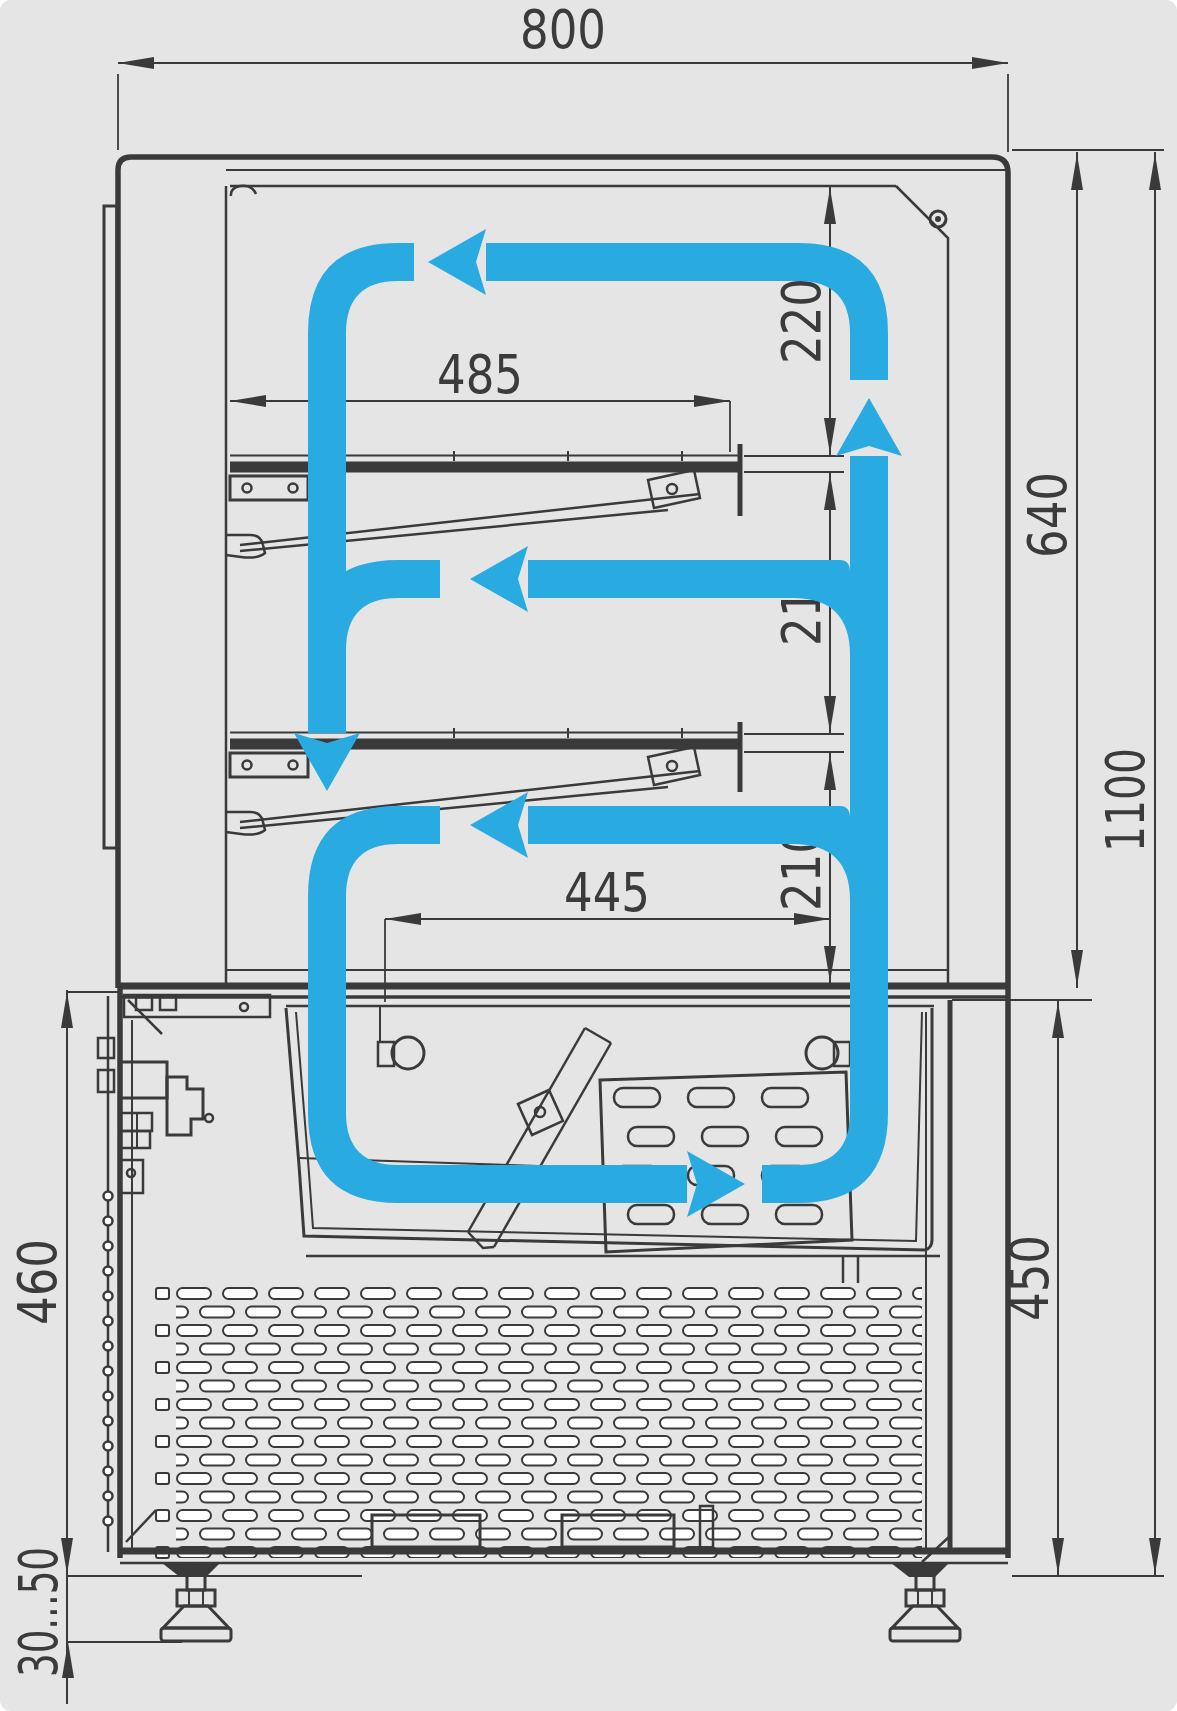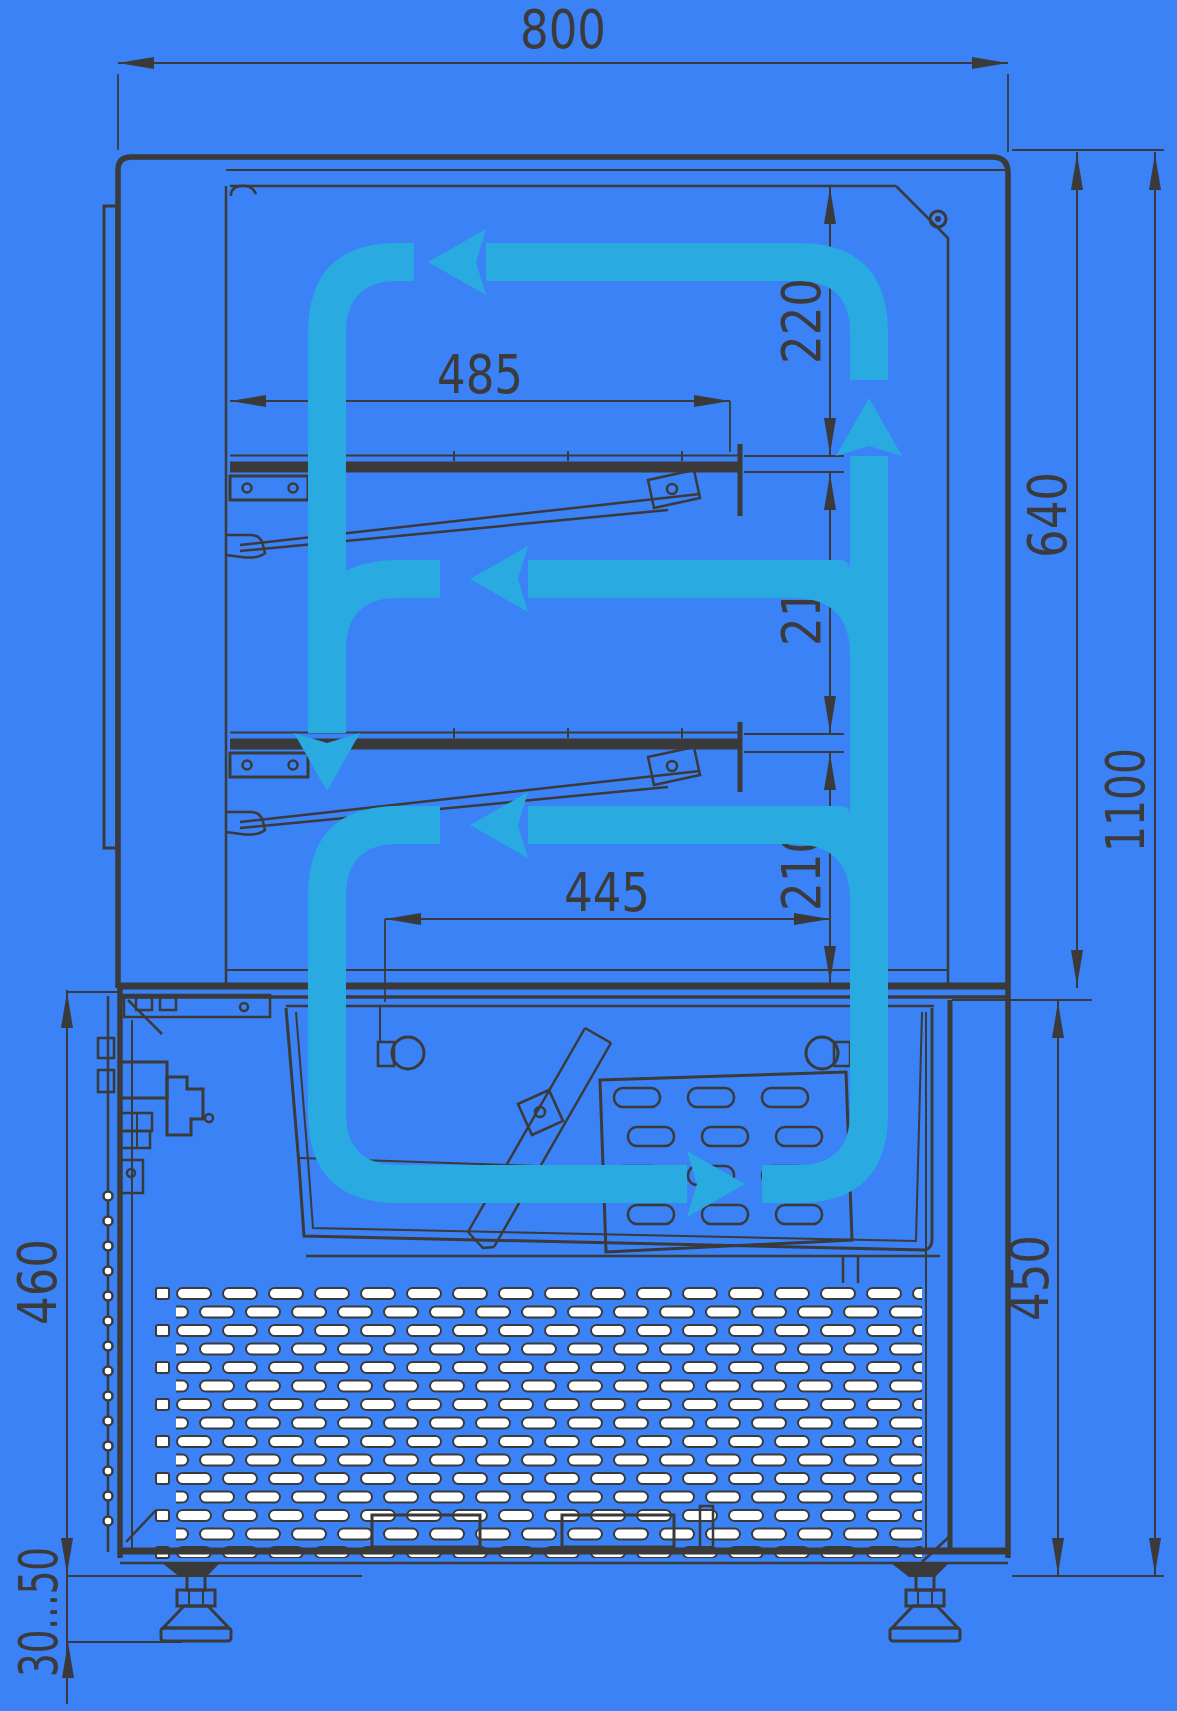--- a/index.html
+++ b/index.html
@@ -1,16 +1,16 @@
 <!DOCTYPE html>
 <html><head>
 <meta charset="utf-8">
 <style>
   html,body{margin:0;padding:0;background:#ffffff;}
-  .stage{width:1177px;height:1711px;position:relative;background:#3b82f6;overflow:hidden;}
+  .stage{width:1177px;height:1711px;position:relative;background:#e5e5e5;overflow:hidden;border-radius:11px;}
   svg{display:block;font-family:"DejaVu Sans", sans-serif;}
   .dim-text{font-size:54px;fill:#3b3b3b;text-anchor:middle;}
   .ln{stroke:#3a3a3a;fill:none;}
   .arr{fill:#3a3a3a;stroke:none;}
 </style>
 </head>
 <body>
 
 <div class="stage">
 <svg viewBox="0 0 1177 1711" width="1177" height="1711">

